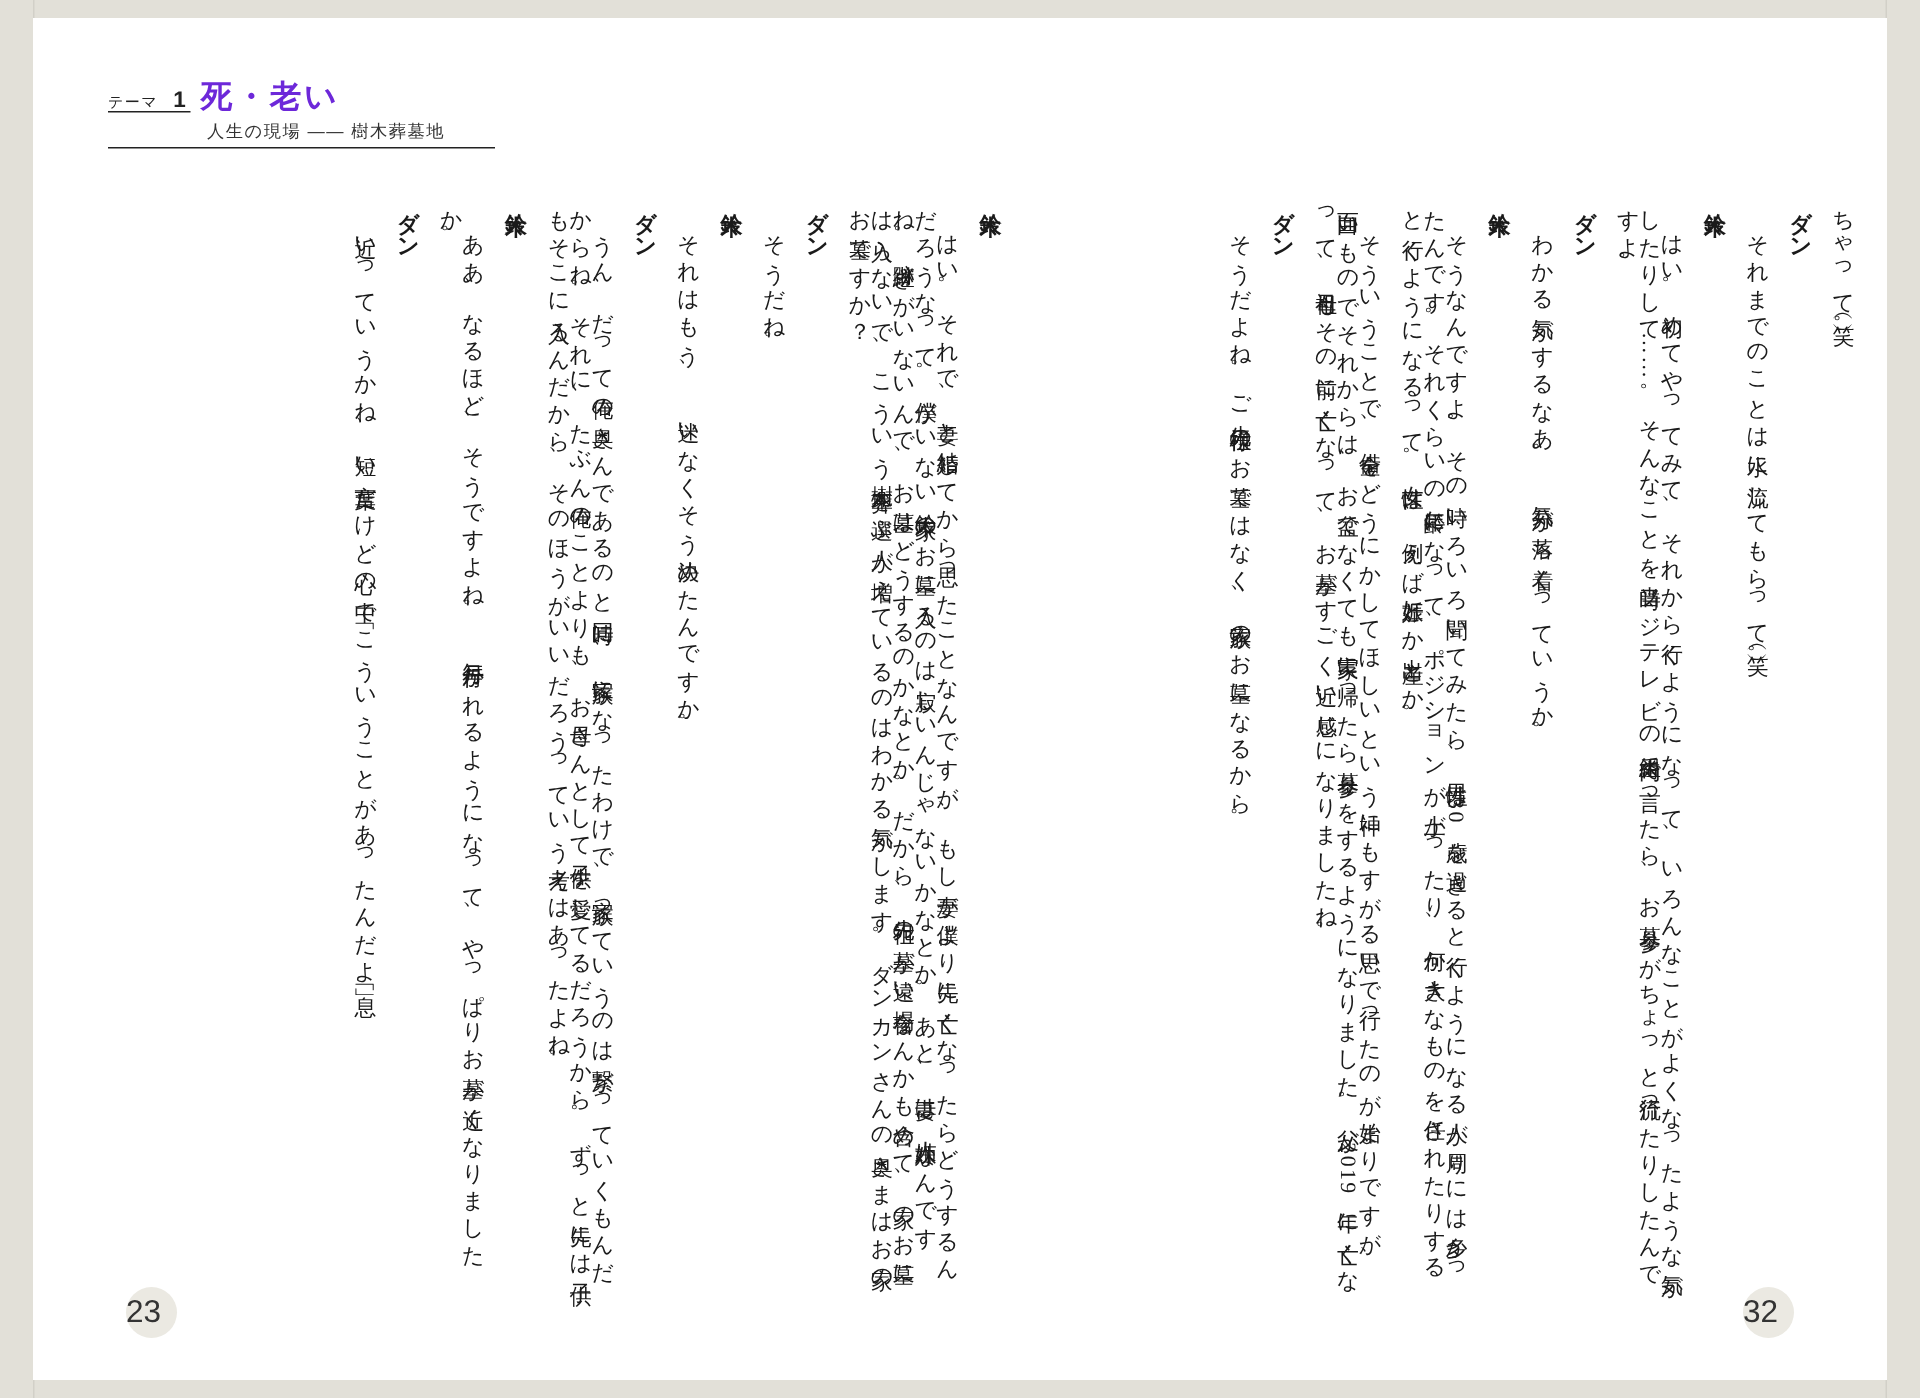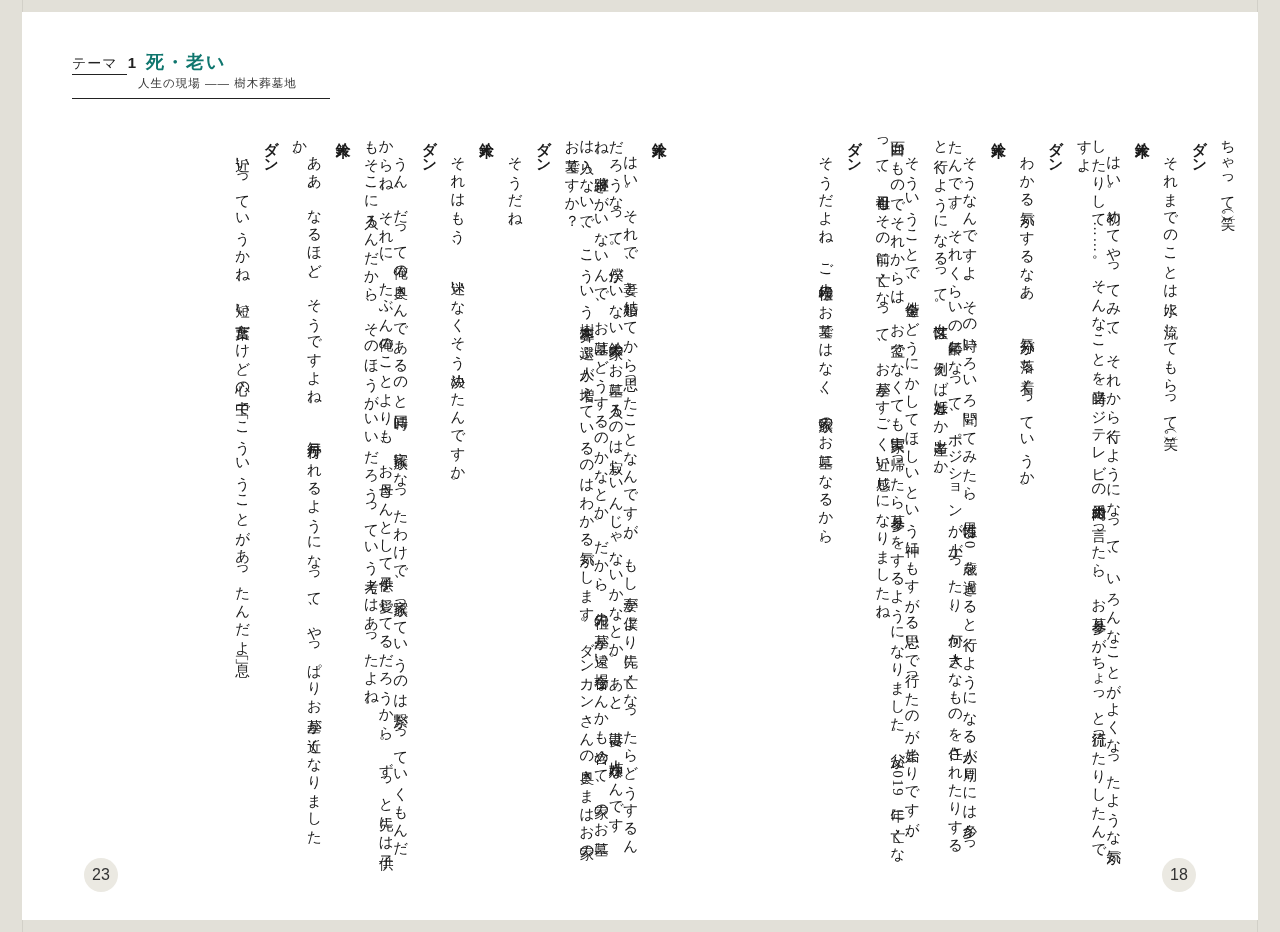--- a/index.html
+++ b/index.html
@@ -60,36 +60,36 @@
     left: 50px;
     top: 38px;
     width: 260px;
   }
   .chapter-line1 {
     display: flex;
     align-items: baseline;
     gap: 10px;
   }
   .theme-label {
-    font-size: 14px;
+    font-size: 10px;
     letter-spacing: 1px;
     color: #222;
     font-family: "Liberation Sans", sans-serif;
   }
   .theme-num {
     font-size: 15px;
     font-weight: bold;
     color: #222;
     font-family: "Liberation Sans", sans-serif;
   }
   .chapter-title {
-    font-size: 18px;
+    font-size: 21px;
     font-weight: bold;
     letter-spacing: 2px;
-    color: #0f766e;
+    color: #6d28d9;
     font-family: "Liberation Serif", serif;
   }
   .chapter-sub {
     margin-left: 66px;
     margin-top: 2px;
     font-size: 11.5px;
     color: #333;
     letter-spacing: 1px;
     font-family: "Liberation Sans", sans-serif;
   }
@@ -144,26 +144,25 @@
   }
   .gutter {
     width: 46px;
     height: 10px;
   }
   
   .folio {
     position: absolute;
     bottom: 28px;
     font-family: "Liberation Sans", sans-serif;
-    font-size: 16px;
+    font-size: 21px;
     color: #333;
     width: 34px;
     height: 34px;
     line-height: 34px;
-    text-align: center;
     border-radius: 50%;
     background: #ebe9e2;
   }
   .folio-left { left: 62px; }
   .folio-right { right: 62px; }
 </style>
 </head>
 <body>
 
 <div class="page-spread">
@@ -213,16 +212,16 @@
       <div class="column speaker">ダン</div>
       <div class="column">　うん、だって俺の奥さんであるのと同時に、家族になったわけで、家族っていうのは繋がっていくもんだからね。それに、たぶん俺のことよりも、お母さんとして子供を愛してるだろうから。ずっと先には子供もそこに入るんだから、そのほうがいいだろうっていう考えはあったよね。</div>
       <div class="column speaker">鈴木</div>
       <div class="column">　ああ、なるほど、そうですよね。　毎月行かれるようになって、やっぱりお墓が近くなりましたか。</div>
       <div class="column speaker">ダン</div>
       <div class="column">　近いっていうかね、短い言葉だけど心の中で「こういうことがあったんだよ」「息</div>
 
     </div>
 
     <div class="folio folio-left">23</div>
-    <div class="folio folio-right">18</div>
+    <div class="folio folio-right">32</div>
 
   </div>
 </div>
 
 </body></html>

